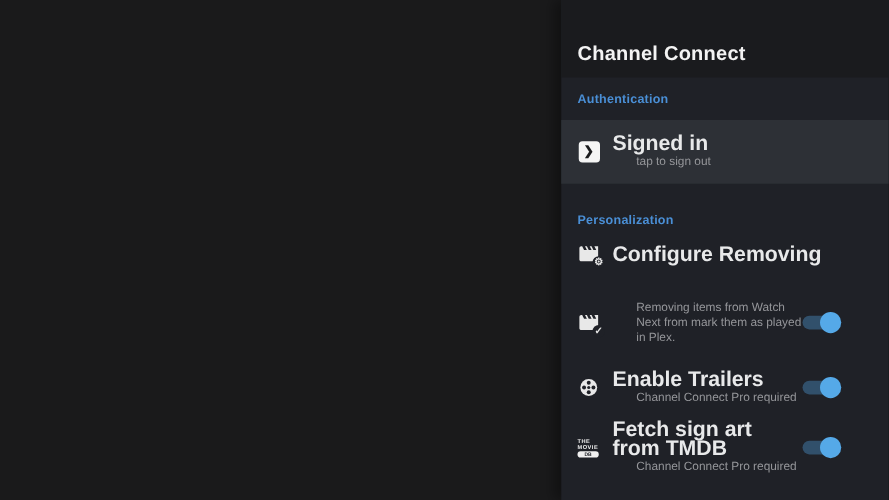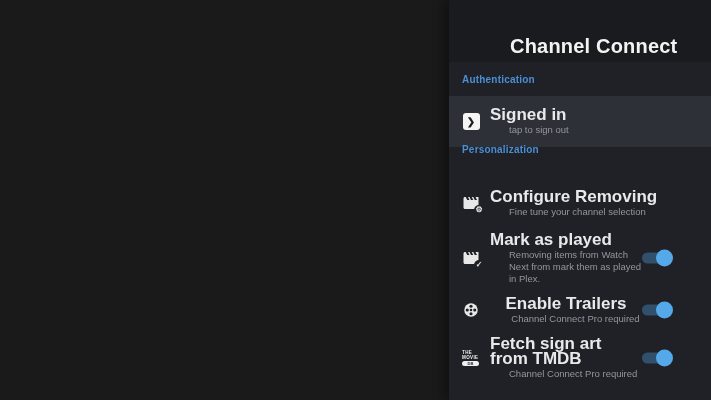--- a/index.html
+++ b/index.html
@@ -11,39 +11,39 @@
   }
   .dimmed-bg{position:absolute;left:0;top:0;width:449px;height:400px;background:#1a1a1b;}
   .panel{
     position:absolute;left:449px;top:0;width:262px;height:400px;
     background:#20222a;background:#1f2127;
     box-shadow:-6px 0 10px rgba(0,0,0,.35);
   }
   .title-band{position:absolute;left:0;top:0;right:0;height:62px;background:#1a1b1e;}
   .panel-title{
     position:absolute;left:13px;top:35px;
-    font-size:20px;font-weight:bold;color:#f3f3f3;letter-spacing:.2px;margin-left:48px;
+    font-size:16px;font-weight:bold;color:#f3f3f3;letter-spacing:.2px;
   }
   .section-header{
     position:absolute;left:13px;
     font-size:10px;font-weight:bold;color:#4a8fd6;letter-spacing:.2px;
   }
   .hdr-auth{top:74px;text-align:center;}
-  .hdr-pers{top:144px;}
+  .hdr-pers{top:171px;}
   .hdr-adv{top:408px;}
   .row{
     position:absolute;left:0;right:0;
     display:flex;align-items:center;
     padding-left:13px;box-sizing:border-box;
     cursor:pointer;
   }
   .row-signedin{top:96px;height:51px;background:#2d3036;}
   .row-configure{top:181px;height:44px;}
   .row-mark{top:230px;height:56px;}
-  .row-trailers{top:289px;height:42px;text-align:center;}
+  .row-trailers{top:289px;height:42px;}
   .row-tmdb{top:337px;height:42px;}
   .icon-col{width:18px;height:20px;flex:0 0 18px;margin-right:10px;
     display:flex;align-items:center;justify-content:center;position:relative;}
   .text-col{display:flex;flex-direction:column;}
   .text-col.narrow{width:152px;}
   .row-title{font-size:17px;font-weight:600;color:#e8e9ea;line-height:15px;}
   .row-sub{font-size:9.5px;color:#95969a;line-height:12px;margin-top:2px;padding-left:19px;}
   
   .plex-box{
     width:17px;height:17px;background:#f5f5f5;border-radius:3px;
@@ -100,35 +100,33 @@
     <div class="icon-col">
       <div class="movie-wrap">
         <svg width="18" height="18" viewBox="0 0 24 24">
           <path fill="#e8e8e8" d="M18 4l2 4h-3l-2-4h-2l2 4h-3l-2-4H8l2 4H7L5 4H4c-1.1 0-2 .9-2 2v12c0 1.1.9 2 2 2h16c1.1 0 2-.9 2-2V4h-4z"></path>
         </svg>
         <span class="badge">⚙</span>
       </div>
     </div>
     <div class="text-col">
       <div class="row-title">Configure Removing</div>
-      <div class="row-sub">Fine tune your channel selection</div>
     </div>
   </div>
 
   <div class="row row-mark">
     <div class="icon-col">
       <div class="movie-wrap">
         <svg width="18" height="18" viewBox="0 0 24 24">
           <path fill="#e8e8e8" d="M18 4l2 4h-3l-2-4h-2l2 4h-3l-2-4H8l2 4H7L5 4H4c-1.1 0-2 .9-2 2v12c0 1.1.9 2 2 2h16c1.1 0 2-.9 2-2V4h-4z"></path>
         </svg>
         <span class="badge">✓</span>
       </div>
     </div>
     <div class="text-col narrow">
-      <div class="row-title">Mark as played</div>
       <div class="row-sub">Removing items from Watch Next from mark them as played in Plex.</div>
     </div>
     <div class="toggle on">
       <div class="track"></div>
         <div class="thumb"></div>
     </div>
   </div>
 
   <div class="row row-trailers">
     <div class="icon-col">

